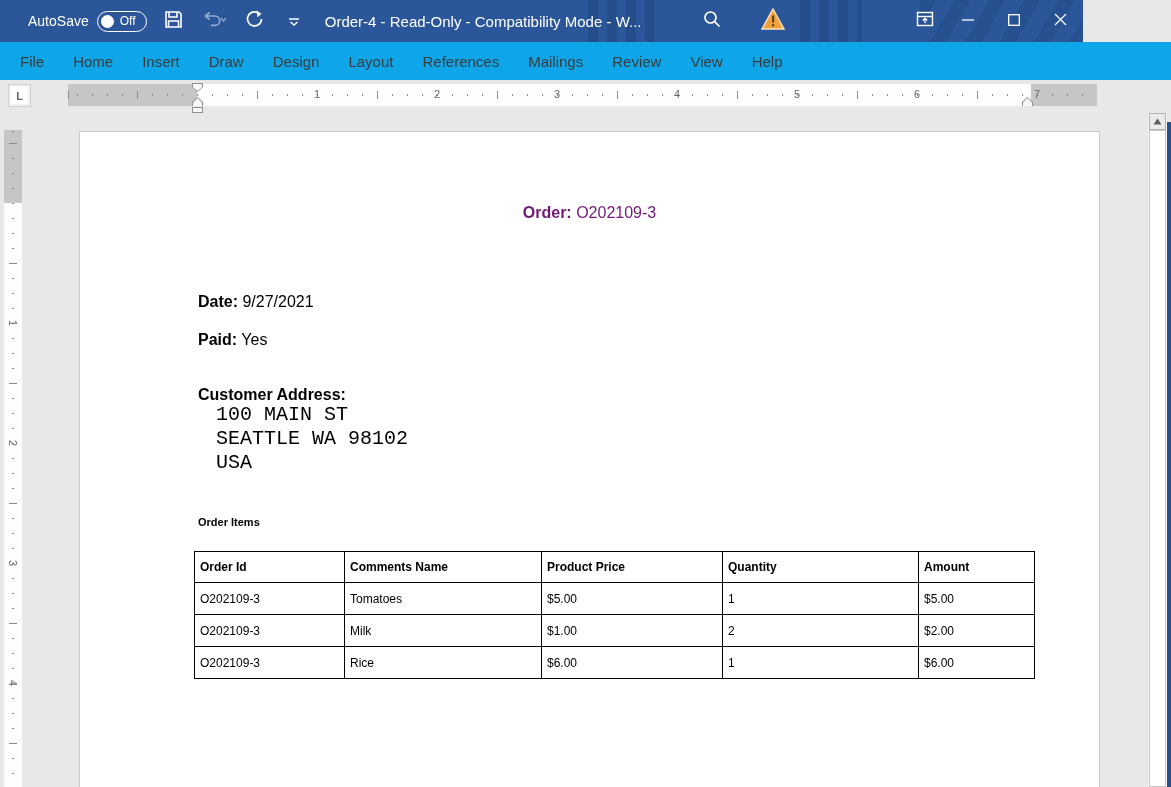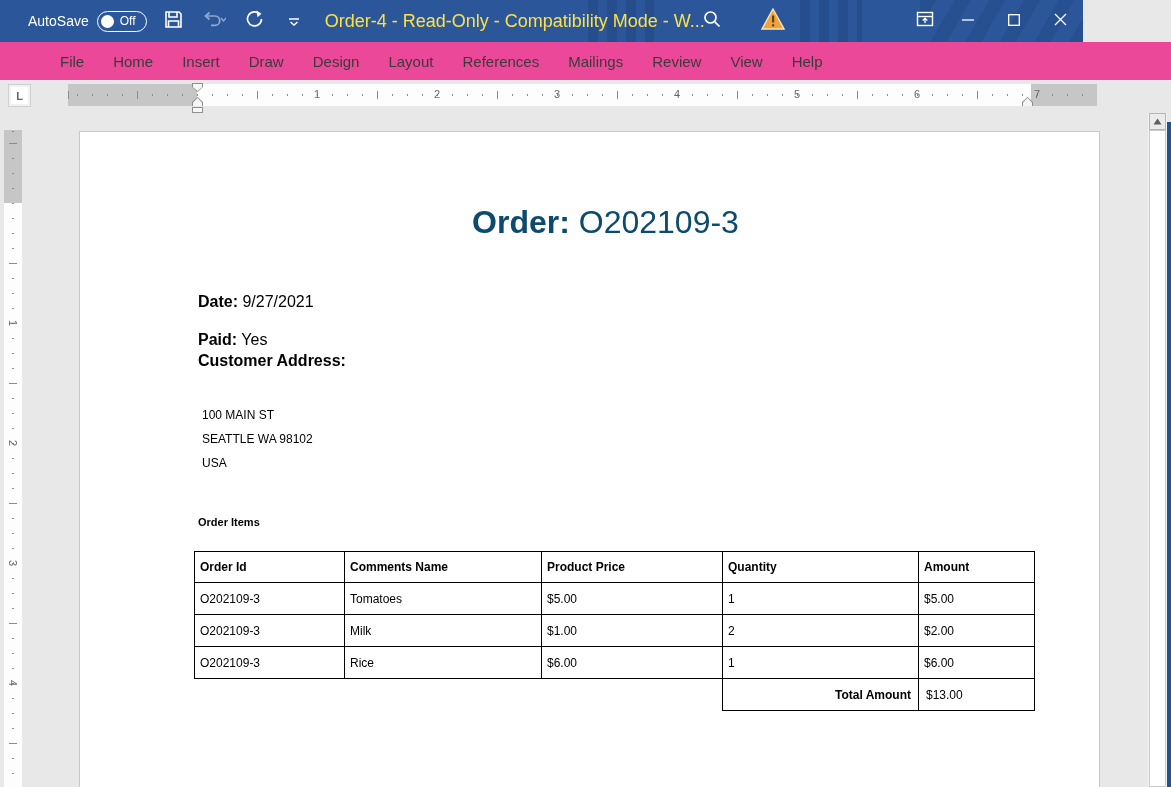--- a/index.html
+++ b/index.html
@@ -14,31 +14,31 @@
       repeating-linear-gradient(90deg, rgba(10,35,80,.18) 0 10px, transparent 10px 19px) 588px 0 / 66px 42px no-repeat,
       repeating-linear-gradient(90deg, rgba(10,35,80,.18) 0 10px, transparent 10px 19px) 800px 0 / 62px 42px no-repeat,
       repeating-linear-gradient(120deg, rgba(10,35,80,.14) 0 14px, transparent 14px 30px) 920px 0 / 251px 42px no-repeat; }
   .qat { display:flex; align-items:center; gap:14px; margin-left:28px; z-index:1; }
   .autosave { display:flex; align-items:center; gap:8px; font-size:14px; }
   .toggle-pill { width:50px; height:21px; border:1.5px solid #fff; border-radius:11px;
     display:flex; align-items:center; padding:0 6px 0 3px; gap:6px; cursor:pointer; }
   .toggle-knob { width:13px; height:13px; background:#fff; border-radius:50%; }
   .toggle-label { font-size:12px; color:#fff; }
   .qat-btn { display:flex; align-items:center; justify-content:center; width:26px; height:30px; cursor:pointer; }
-  .title-text { margin-left:18px; font-size:18px; color:#fde047; white-space:nowrap; z-index:1; }
+  .title-text { margin-left:18px; font-size:15px; color:#ffffff; white-space:nowrap; z-index:1; }
   .tb-right { position:absolute; right:0; top:0; height:42px; display:flex; align-items:center; z-index:1; }
   .tb-iconbtn { width:40px; height:42px; display:flex; align-items:center; justify-content:center; cursor:pointer; }
   .win-btn { width:46px; height:42px; display:flex; align-items:center; justify-content:center; cursor:pointer; }
   .search-slot { position:absolute; left:695px; top:0; height:42px; width:34px;
     display:flex; align-items:center; justify-content:center; z-index:1; cursor:pointer; }
   .warn-slot { position:absolute; left:756px; top:0; height:42px; width:34px;
     display:flex; align-items:center; justify-content:center; z-index:1; cursor:pointer; }
 
   
-  .menubar { position:absolute; left:0; top:42px; width:1171px; height:38px; background:#ec4899;padding-left:40px; }
+  .menubar { position:absolute; left:0; top:42px; width:1171px; height:38px; background:#0ea5e9; }
   .menu-tabs { display:flex; align-items:center; height:38px; margin-left:20px; column-gap:29px; }
   .menu-tab { font-size:15px; color:#3b3b3b; cursor:pointer; white-space:nowrap; }
   .pill-btn { position:absolute; top:46px; height:28px; border:1px solid #c5c5c5; border-radius:4px;
     background:#fff; display:flex; align-items:center; gap:7px; padding:0 12px;
     font-size:15px; font-weight:bold; color:#2b579a; cursor:pointer; }
   .share-btn { right:152px; }
   .comments-btn { right:26px; }
 
   
   .workspace { position:absolute; left:0; top:80px; width:1171px; height:707px; background:#e8e8e8; }
@@ -79,26 +79,26 @@
     background-position-y:13px; }
   .vr-ticks-half { position:absolute; top:0; bottom:0; left:5px; width:8px;
     background:repeating-linear-gradient(180deg,#8c8c8c 0 1px, transparent 1px 120px);
     background-position-y:13px; }
   .vr-num { position:absolute; left:3px; width:12px; height:12px; text-align:center;
     font-size:11px; color:#6a6a6a; transform:rotate(90deg); }
 
   
   .page { position:absolute; left:79px; top:51px; width:1021px; height:656px;
     background:#fff; border:1px solid #c8c8c8; border-bottom:none; }
-  .doc-title { position:absolute; left:16px; top:72px; width:100%; text-align:center;
-    font-size:32px; color:#0c4a6e; }
+  .doc-title { position:absolute; left:0; top:72px; width:100%; text-align:center;
+    font-size:16px; color:#701a75; }
   .doc-title b { font-weight:bold; }
   .doc-field { position:absolute; left:118px; font-size:16px; color:#000; white-space:nowrap; }
   .doc-field .lbl { font-weight:bold; }
-  .addr-block { position:absolute; left:122px; top:271px; font-size:12px; color:#000; line-height:24px; }
+  .addr-block { position:absolute; left:136px; top:271px; font-size:20px; color:#000; line-height:24px;font-family:Liberation Mono, monospace; }
   .items-heading { position:absolute; left:118px; top:384px; font-size:11px; font-weight:bold; color:#000; }
 
   .order-table { position:absolute; left:114px; top:419px; border-collapse:collapse;
     font-size:12px; color:#000; table-layout:fixed; }
   .order-table td, .order-table th { border:1px solid #000; text-align:left;
     padding:0 0 0 5px; vertical-align:middle; font-weight:normal; height:32px; overflow:hidden; }
   .order-table th { font-weight:bold; height:31px; }
   .total-row td.blank { border:none; background:transparent; }
   .total-row td.total-label { font-weight:bold; text-align:right; padding:0 7px 0 0; }
   .total-row td.total-value { padding-left:7px; }
@@ -314,21 +314,21 @@
       <span> </span>
       <span>9/27/2021</span>
     </div>
 
     <div class="doc-field" style="top:199px">
       <span class="lbl">Paid:</span>
       <span> </span>
       <span>Yes</span>
     </div>
 
-    <div class="doc-field" style="top:220px">
+    <div class="doc-field" style="top:254px">
       <span class="lbl">Customer Address:</span>
     </div>
 
     <div class="addr-block">
       <div>100 MAIN ST</div>
       <div>SEATTLE WA 98102</div>
       <div>USA</div>
     </div>
 
     <div class="items-heading">Order Items</div>
@@ -363,27 +363,20 @@
         <td>2</td>
         <td>$2.00</td>
       </tr>
       <tr>
         <td>O202109-3</td>
         <td>Rice</td>
         <td>$6.00</td>
         <td>1</td>
         <td>$6.00</td>
       </tr>
-      <tr class="total-row">
-        <td class="blank"></td>
-        <td class="blank"></td>
-        <td class="blank"></td>
-        <td class="total-label">Total Amount</td>
-        <td class="total-value">$13.00</td>
-      </tr>
     </tbody>
       </table>
   </div>
 
   <div class="scrollbar">
     <div class="scroll-up">
       <svg width="9" height="7" viewBox="0 0 9 7">
         <path d="M4.5 0.5 L8.5 6.5 H0.5 Z" fill="#5f5f5f"></path>
       </svg>
     </div>

